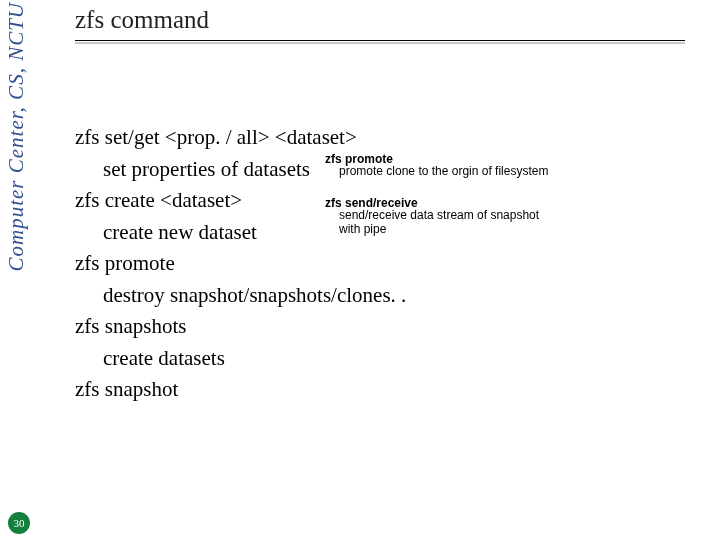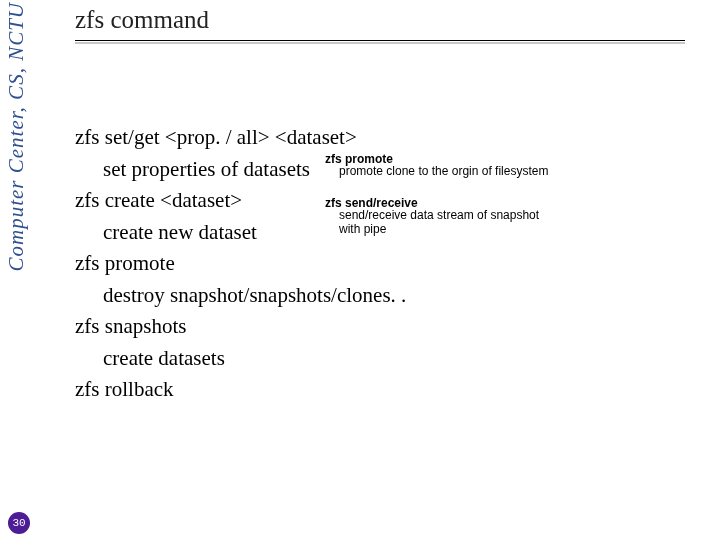--- a/index.html
+++ b/index.html
@@ -84,23 +84,23 @@
     line-height: 1.15;
   }
   .side-block2 { margin-top: 18px; }
   .page-badge {
     position: absolute;
     left: 8px;
     top: 512px;
     width: 22px;
     height: 22px;
     border-radius: 50%;
-    background: #4c1d95;
+    background: #15803d;
     color: #ffffff;
-    font-family: Liberation Mono, monospace;
+    font-family: Liberation Serif, serif;
     font-size: 11px;
     display: flex;
     align-items: center;
     justify-content: center;
   }
 </style>
 </head>
 <body>
 
 <div class="sidebar-text">Computer Center, CS, NCTU</div>
@@ -115,21 +115,21 @@
 
 <div class="content">
   <p class="cmd">zfs set/get &lt;prop. / all&gt; &lt;dataset&gt;</p>
   <p class="desc">set properties of datasets</p>
   <p class="cmd">zfs create &lt;dataset&gt;</p>
   <p class="desc">create new dataset</p>
   <p class="cmd">zfs promote</p>
   <p class="desc">destroy snapshot/snapshots/clones. .</p>
   <p class="cmd">zfs snapshots</p>
   <p class="desc">create datasets</p>
-  <p class="cmd">zfs rollback</p>
+  <p class="cmd">zfs snapshot</p>
 </div>
 
 <div class="side-col">
   <p class="side-cmd">zfs promote</p>
   <p class="side-desc">promote clone to the orgin of filesystem</p>
   <div class="side-block2">
     <p class="side-cmd">zfs send/receive</p>
     <p class="side-desc">send/receive data stream of snapshot</p>
     <p class="side-desc">with pipe</p>
   </div>

